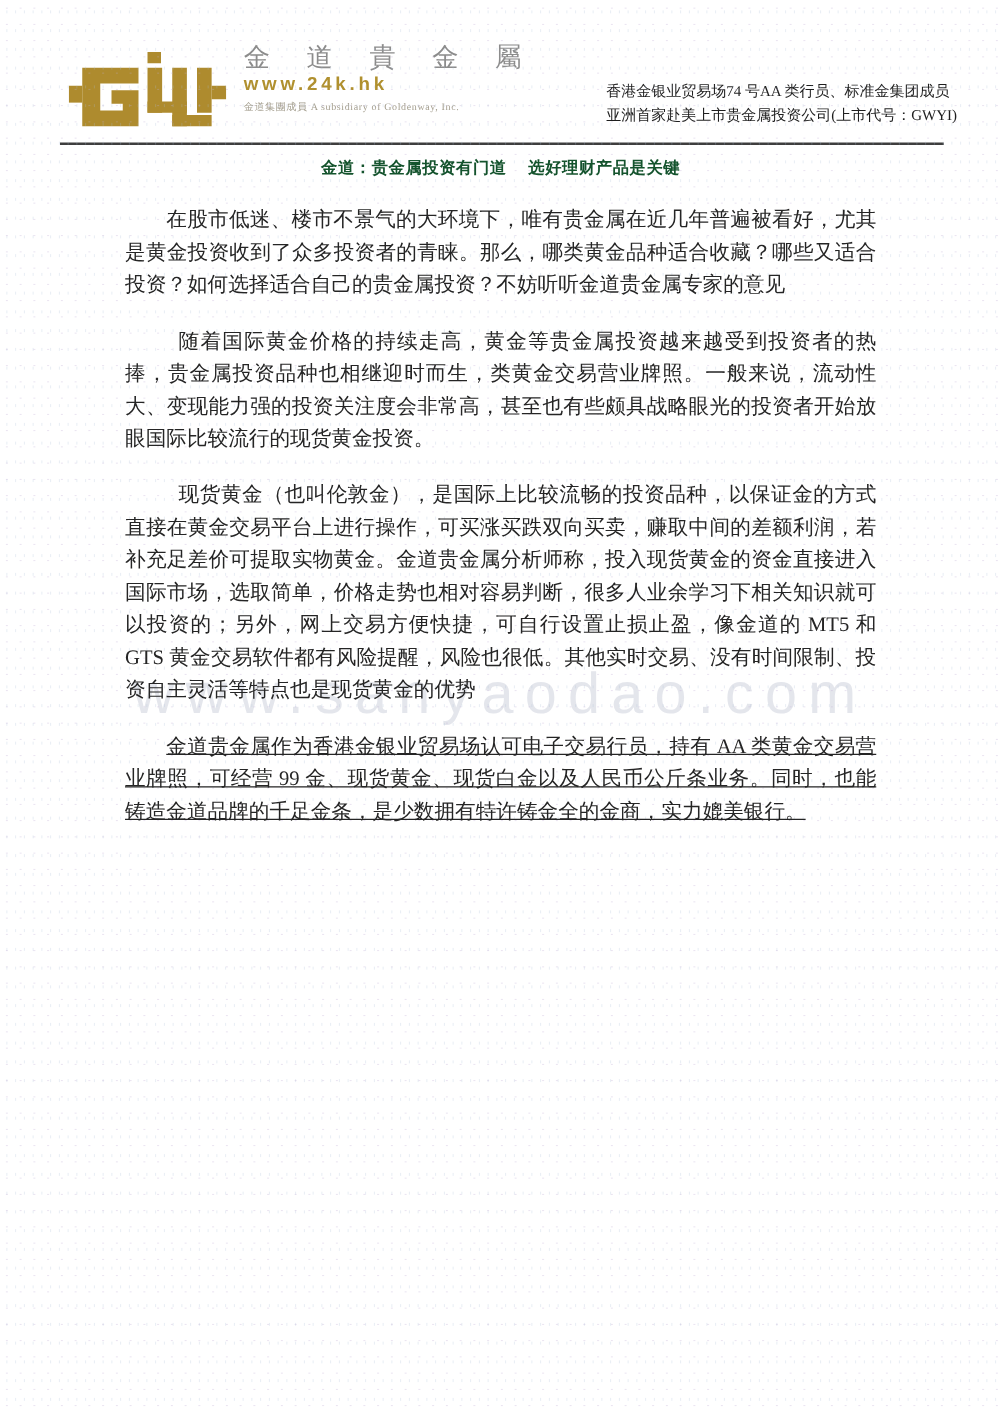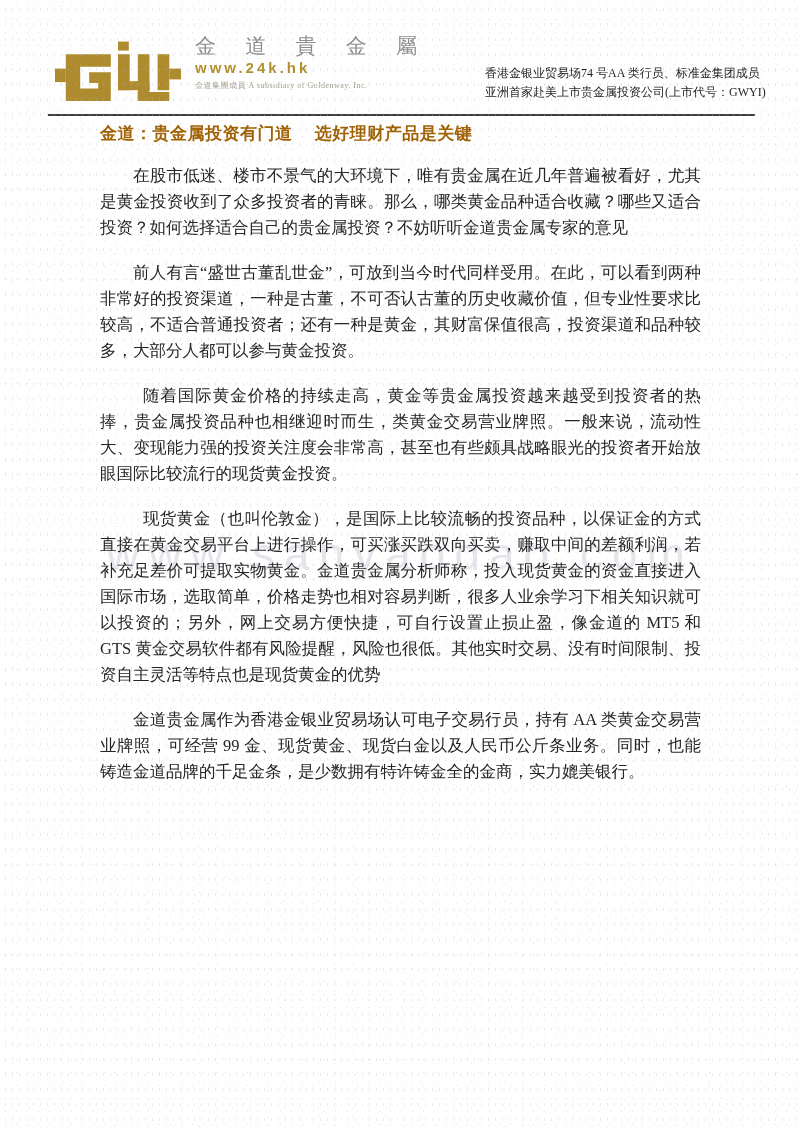--- a/index.html
+++ b/index.html
@@ -54,27 +54,27 @@
     font-size:46px; letter-spacing:9px; white-space:nowrap;
     color:rgba(158,164,186,0.28); z-index:0;
   }
 
   .article {
     position:absolute; top:121px; left:100px; width:601px; z-index:1;
     font-size:16.5px; line-height:26px; color:#252525;
     text-align:justify;
   }
   .article h1 {
-    font-size:17px; font-weight:bold; text-align:left;
-    margin:0 0 9px 0; line-height:26px; letter-spacing:.5px; color:#a16207;
+    font-size:13px; font-weight:bold; text-align:center;
+    margin:0 0 9px 0; line-height:26px; letter-spacing:.5px; color:#14532d;
   }
   .article p { margin:16px 0 19px 0; text-indent:2em; }
   .article p.ind-sm { text-indent:1.3em; }
   .article p.ind-lg { text-indent:2.6em; }
-  .article p:last-child { margin-bottom:0; }
+  .article p:last-child { margin-bottom:0;text-decoration:underline; }
 </style>
 </head>
 <body>
 
 <div class="header">
   <div class="logo-row">
     <div class="logo-mark">
       <svg width="126" height="72" viewBox="0 0 140 80" xmlns="http://www.w3.org/2000/svg" fill="#AE8B2E">
 
         <rect x="0" y="34" width="12" height="15"></rect>
@@ -105,17 +105,16 @@
   </div>
 </div>
 
 <div class="rule"></div>
 
 <div class="watermark">www.sanyaodao.com</div>
 
 <div class="article">
   <h1>金道：贵金属投资有门道　 选好理财产品是关键</h1>
   <p>在股市低迷、楼市不景气的大环境下，唯有贵金属在近几年普遍被看好，尤其是黄金投资收到了众多投资者的青睐。那么，哪类黄金品种适合收藏？哪些又适合投资？如何选择适合自己的贵金属投资？不妨听听金道贵金属专家的意见</p>
-  <p>前人有言“盛世古董乱世金”，可放到当今时代同样受用。在此，可以看到两种非常好的投资渠道，一种是古董，不可否认古董的历史收藏价值，但专业性要求比较高，不适合普通投资者；还有一种是黄金，其财富保值很高，投资渠道和品种较多，大部分人都可以参与黄金投资。</p>
   <p class="ind-lg">随着国际黄金价格的持续走高，黄金等贵金属投资越来越受到投资者的热捧，贵金属投资品种也相继迎时而生，类黄金交易营业牌照。一般来说，流动性大、变现能力强的投资关注度会非常高，甚至也有些颇具战略眼光的投资者开始放眼国际比较流行的现货黄金投资。</p>
   <p class="ind-lg">现货黄金（也叫伦敦金），是国际上比较流畅的投资品种，以保证金的方式直接在黄金交易平台上进行操作，可买涨买跌双向买卖，赚取中间的差额利润，若补充足差价可提取实物黄金。金道贵金属分析师称，投入现货黄金的资金直接进入国际市场，选取简单，价格走势也相对容易判断，很多人业余学习下相关知识就可以投资的；另外，网上交易方便快捷，可自行设置止损止盈，像金道的 MT5 和 GTS 黄金交易软件都有风险提醒，风险也很低。其他实时交易、没有时间限制、投资自主灵活等特点也是现货黄金的优势</p>
   <p>金道贵金属作为香港金银业贸易场认可电子交易行员，持有 AA 类黄金交易营业牌照，可经营 99 金、现货黄金、现货白金以及人民币公斤条业务。同时，也能铸造金道品牌的千足金条，是少数拥有特许铸金全的金商，实力媲美银行。</p>
 </div>
 
 </body></html>

